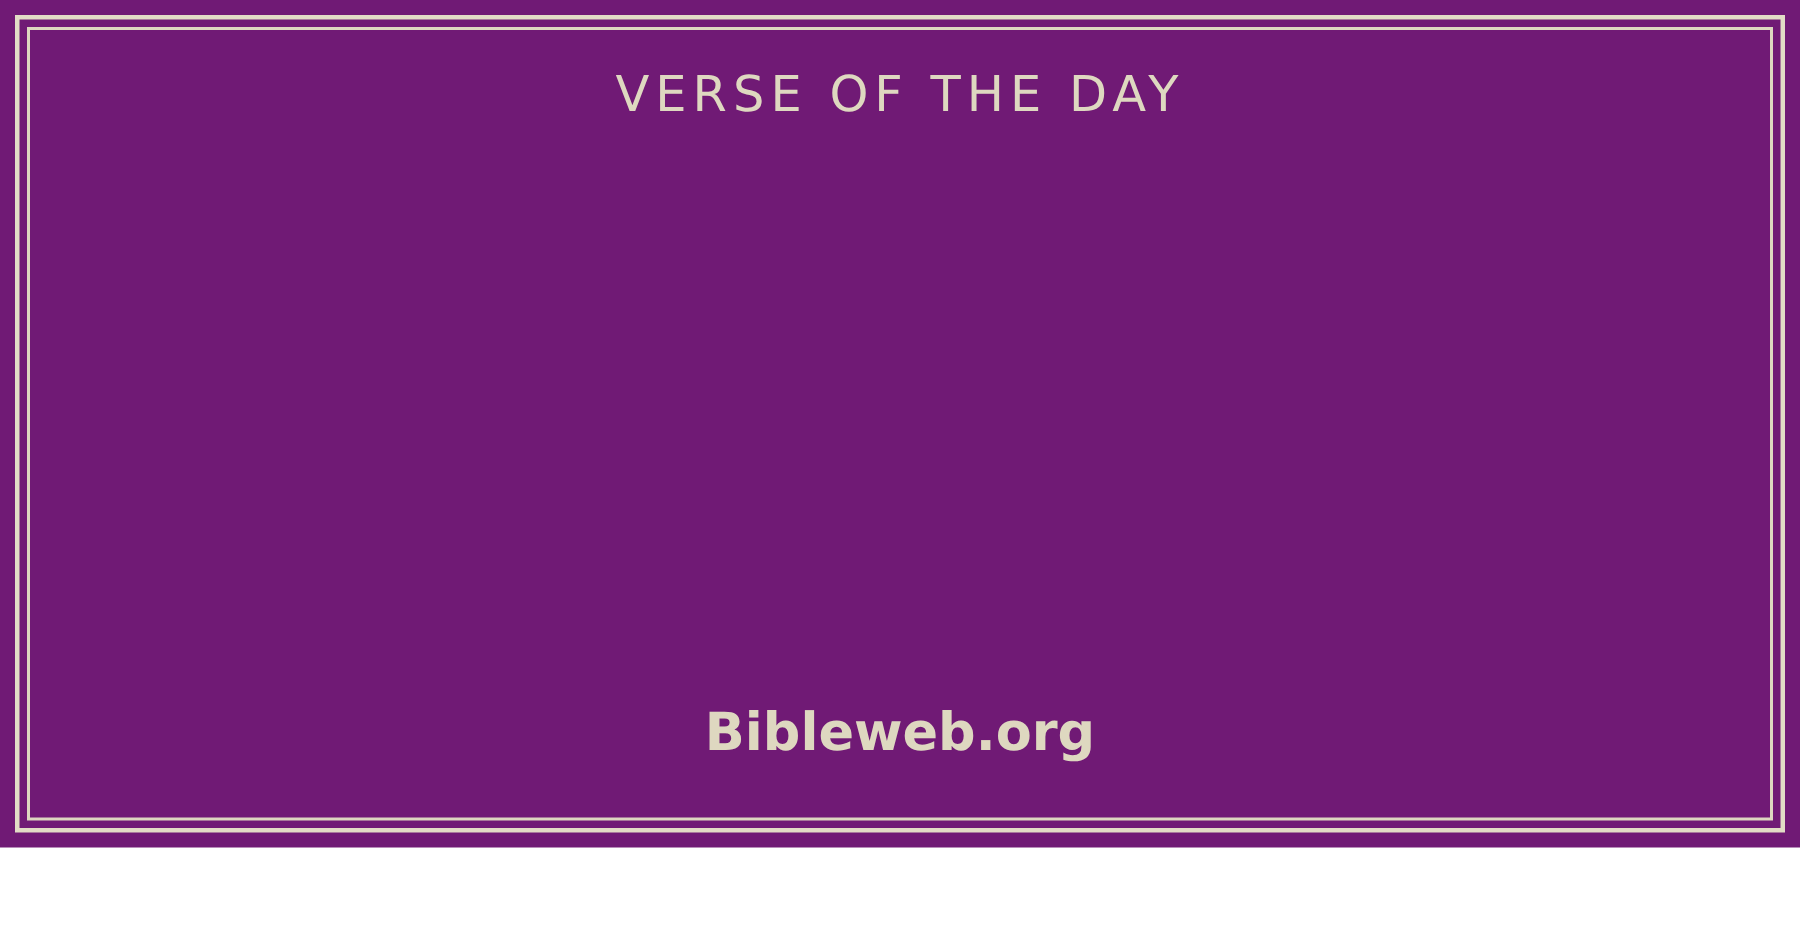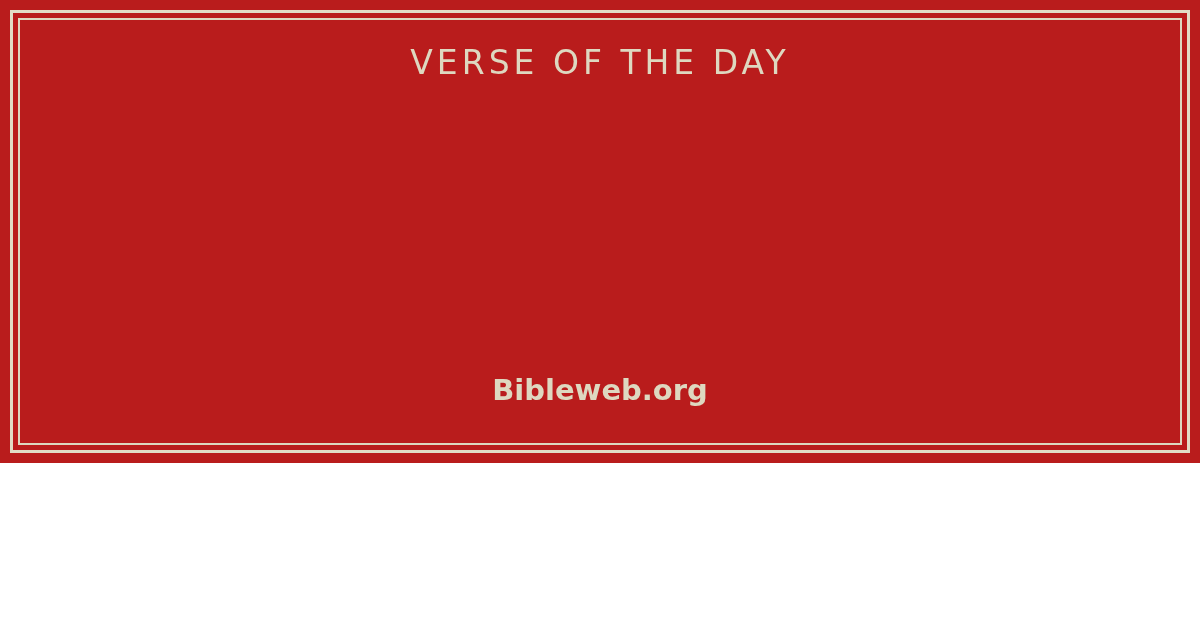--- a/index.html
+++ b/index.html
@@ -10,22 +10,22 @@
   body {
     width: 1200px;
     height: 628px;
     overflow: hidden;
     font-family: "DejaVu Sans", sans-serif;
   }
 
   .card {
     position: relative;
     width: 1200px;
-    height: 463px;
-    background: #b91c1c;
+    height: 565px;
+    background: #701a75;
     box-sizing: border-box;
   }
 
   
   .frame-outer {
     position: absolute;
     left: 10px;
     top: 10px;
     right: 10px;
     bottom: 10px;
@@ -93,21 +93,21 @@
     transform-origin: center top;
   }
 
   .footer {
     position: absolute;
     left: 0;
     right: 0;
     bottom: 28px;
     text-align: center;
     font-family: "DejaVu Sans", sans-serif;
-    font-size: 29px;
+    font-size: 35px;
     font-weight: 700;
     color: #ded8c0;
     line-height: 1;
   }
 </style>
 </head>
 <body>
 
 <div class="card">
 

